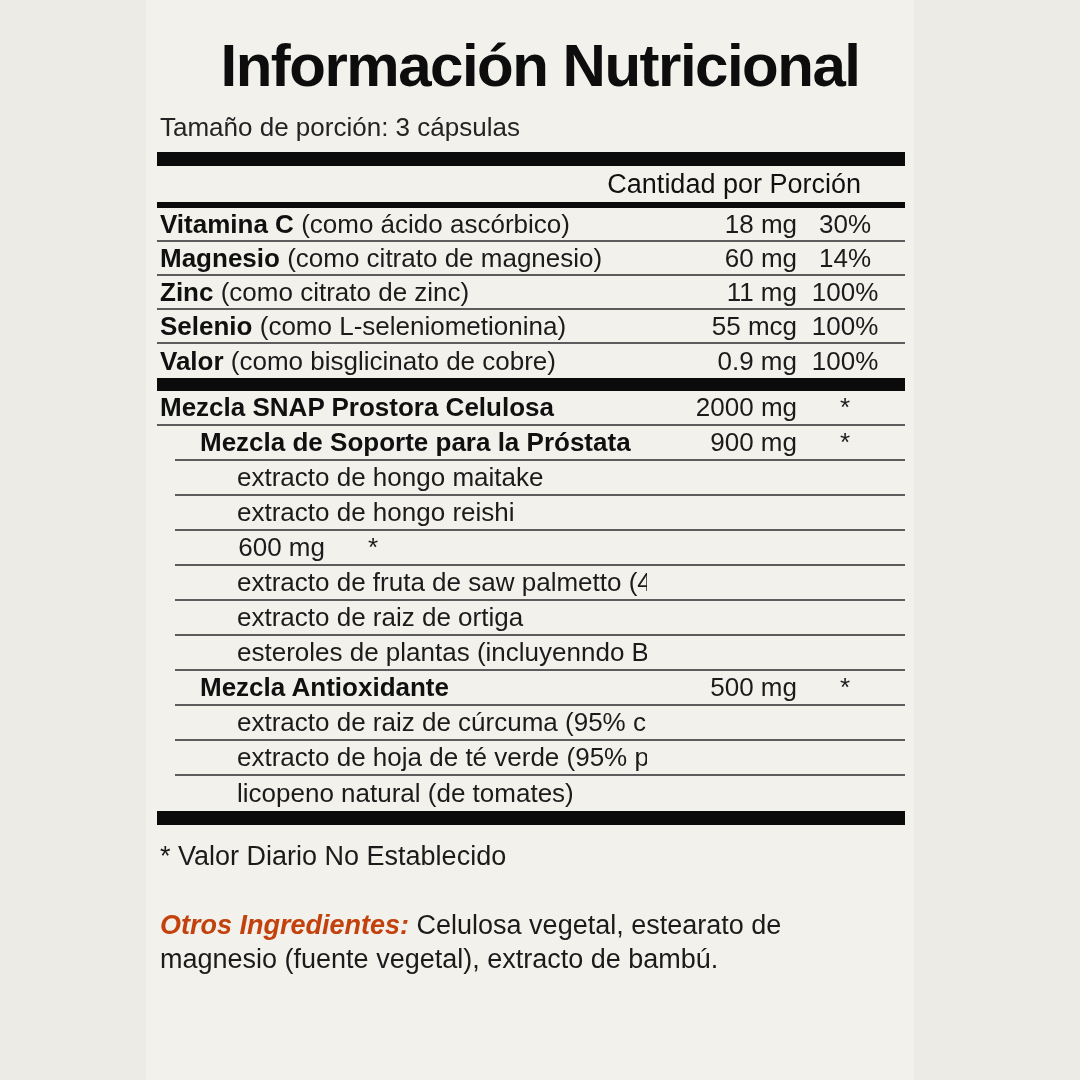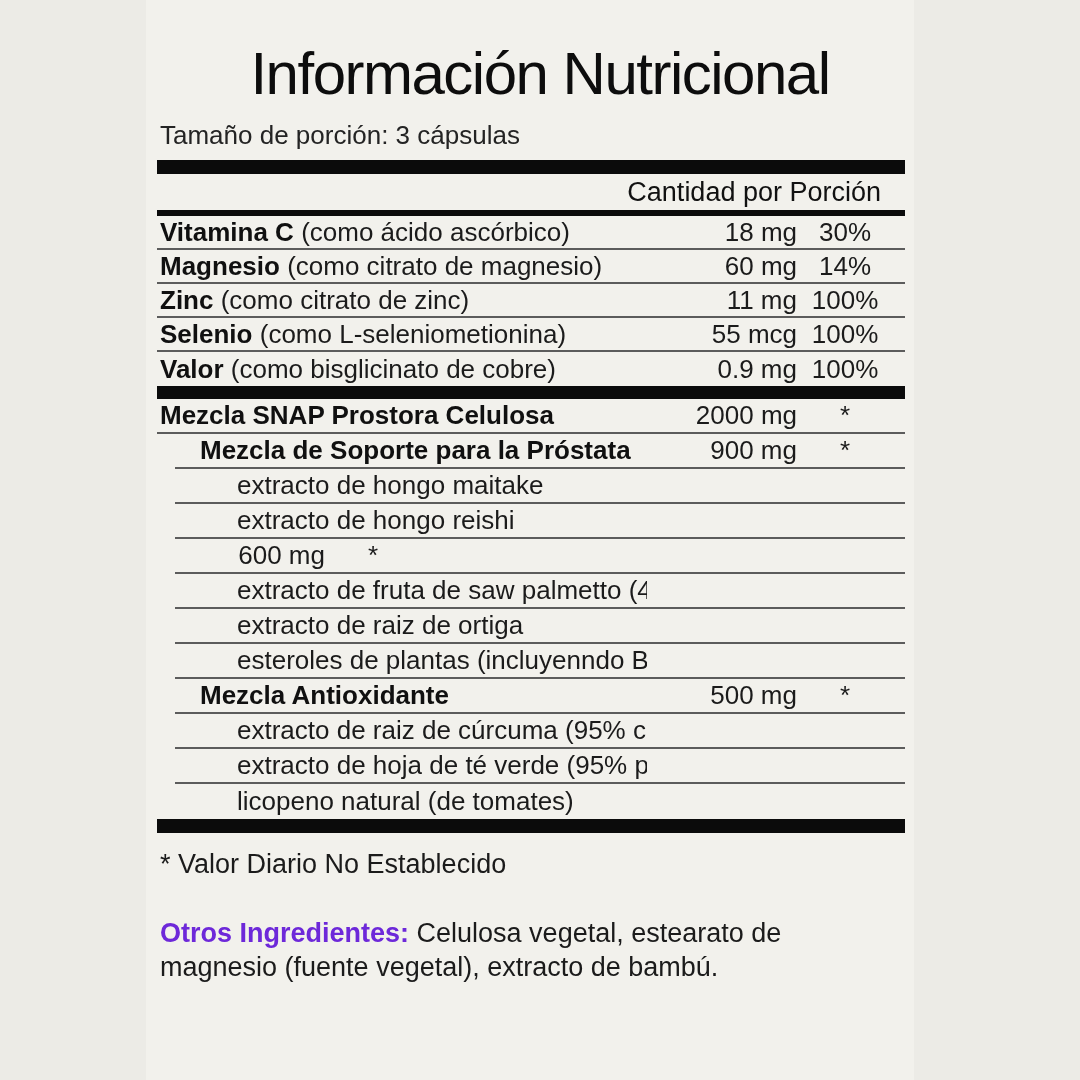--- a/index.html
+++ b/index.html
@@ -10,42 +10,42 @@
     color:#1b1b1b;
     position:relative;
     overflow:hidden;
   }
   .label-strip {
     position:absolute; left:146px; top:0; width:768px; height:1080px;
     background:#f2f1ec;
   }
   .content { position:relative; }
   .title {
-    margin:12px; padding-top:30px;
+    margin:4px; padding-top:30px;
     text-align:center;
-    font-size:60px; font-weight:normal; letter-spacing:-1.5px;
+    font-size:60px; font-weight:bold; letter-spacing:-1.5px;
     line-height:1.05;
     color:#0d0d0d;
   }
   .serving {
     margin:14px 0 0 160px;
     font-size:26px; line-height:33px; color:#242424;
   }
   .facts { margin:8px 0 0 157px; width:748px; }
   .facts, .facts * { box-sizing:border-box; }
   .bar { background:#0b0b0b; width:100%; }
   .bar.thick { height:14px; }
   .bar.mid   { height:13px; }
   .bar.thin  { height:6px; }
   .header-row {
     display:flex; justify-content:flex-end; align-items:center;
     height:36px; padding-right:6px;
     font-size:27px; color:#111;
   }
-  .header-row .amt-h { margin-right:18px; }
+  .header-row .amt-h { margin-right:38px; }
   .hdr-bold { font-weight:bold; }
   .row {
     display:flex; align-items:center;
     height:34px;
     border-bottom:2px solid #5c5c5c;
     font-size:26px;
     white-space:nowrap;
   }
   .row.tall { height:35px; }
   .row.noline { border-bottom:none; }
@@ -54,21 +54,21 @@
   .row.lvl1 .cell.name { padding-left:25px; }
   .row.lvl2 .cell.name { padding-left:62px; }
   .cell.name b { font-weight:bold; color:#101010; }
   .cell.amt { width:150px; text-align:right; }
   .cell.dv  { width:108px; text-align:center; padding-right:12px; }
   .footnote { margin:16px 0 0 160px; font-size:27px; color:#1b1b1b; }
   .other {
     margin:36px 0 0 160px; width:710px;
     font-size:27px; line-height:34px; color:#1b1b1b;
   }
-  .other b { font-weight:bold; color:#6d28d9; }
+  .other b { font-weight:bold; color:#c2410c;font-style:italic; }
 </style>
 </head>
 <body>
 
 <div class="label-strip"></div>
 
 <div class="content">
 
   <h1 class="title">Información Nutricional</h1>
 

